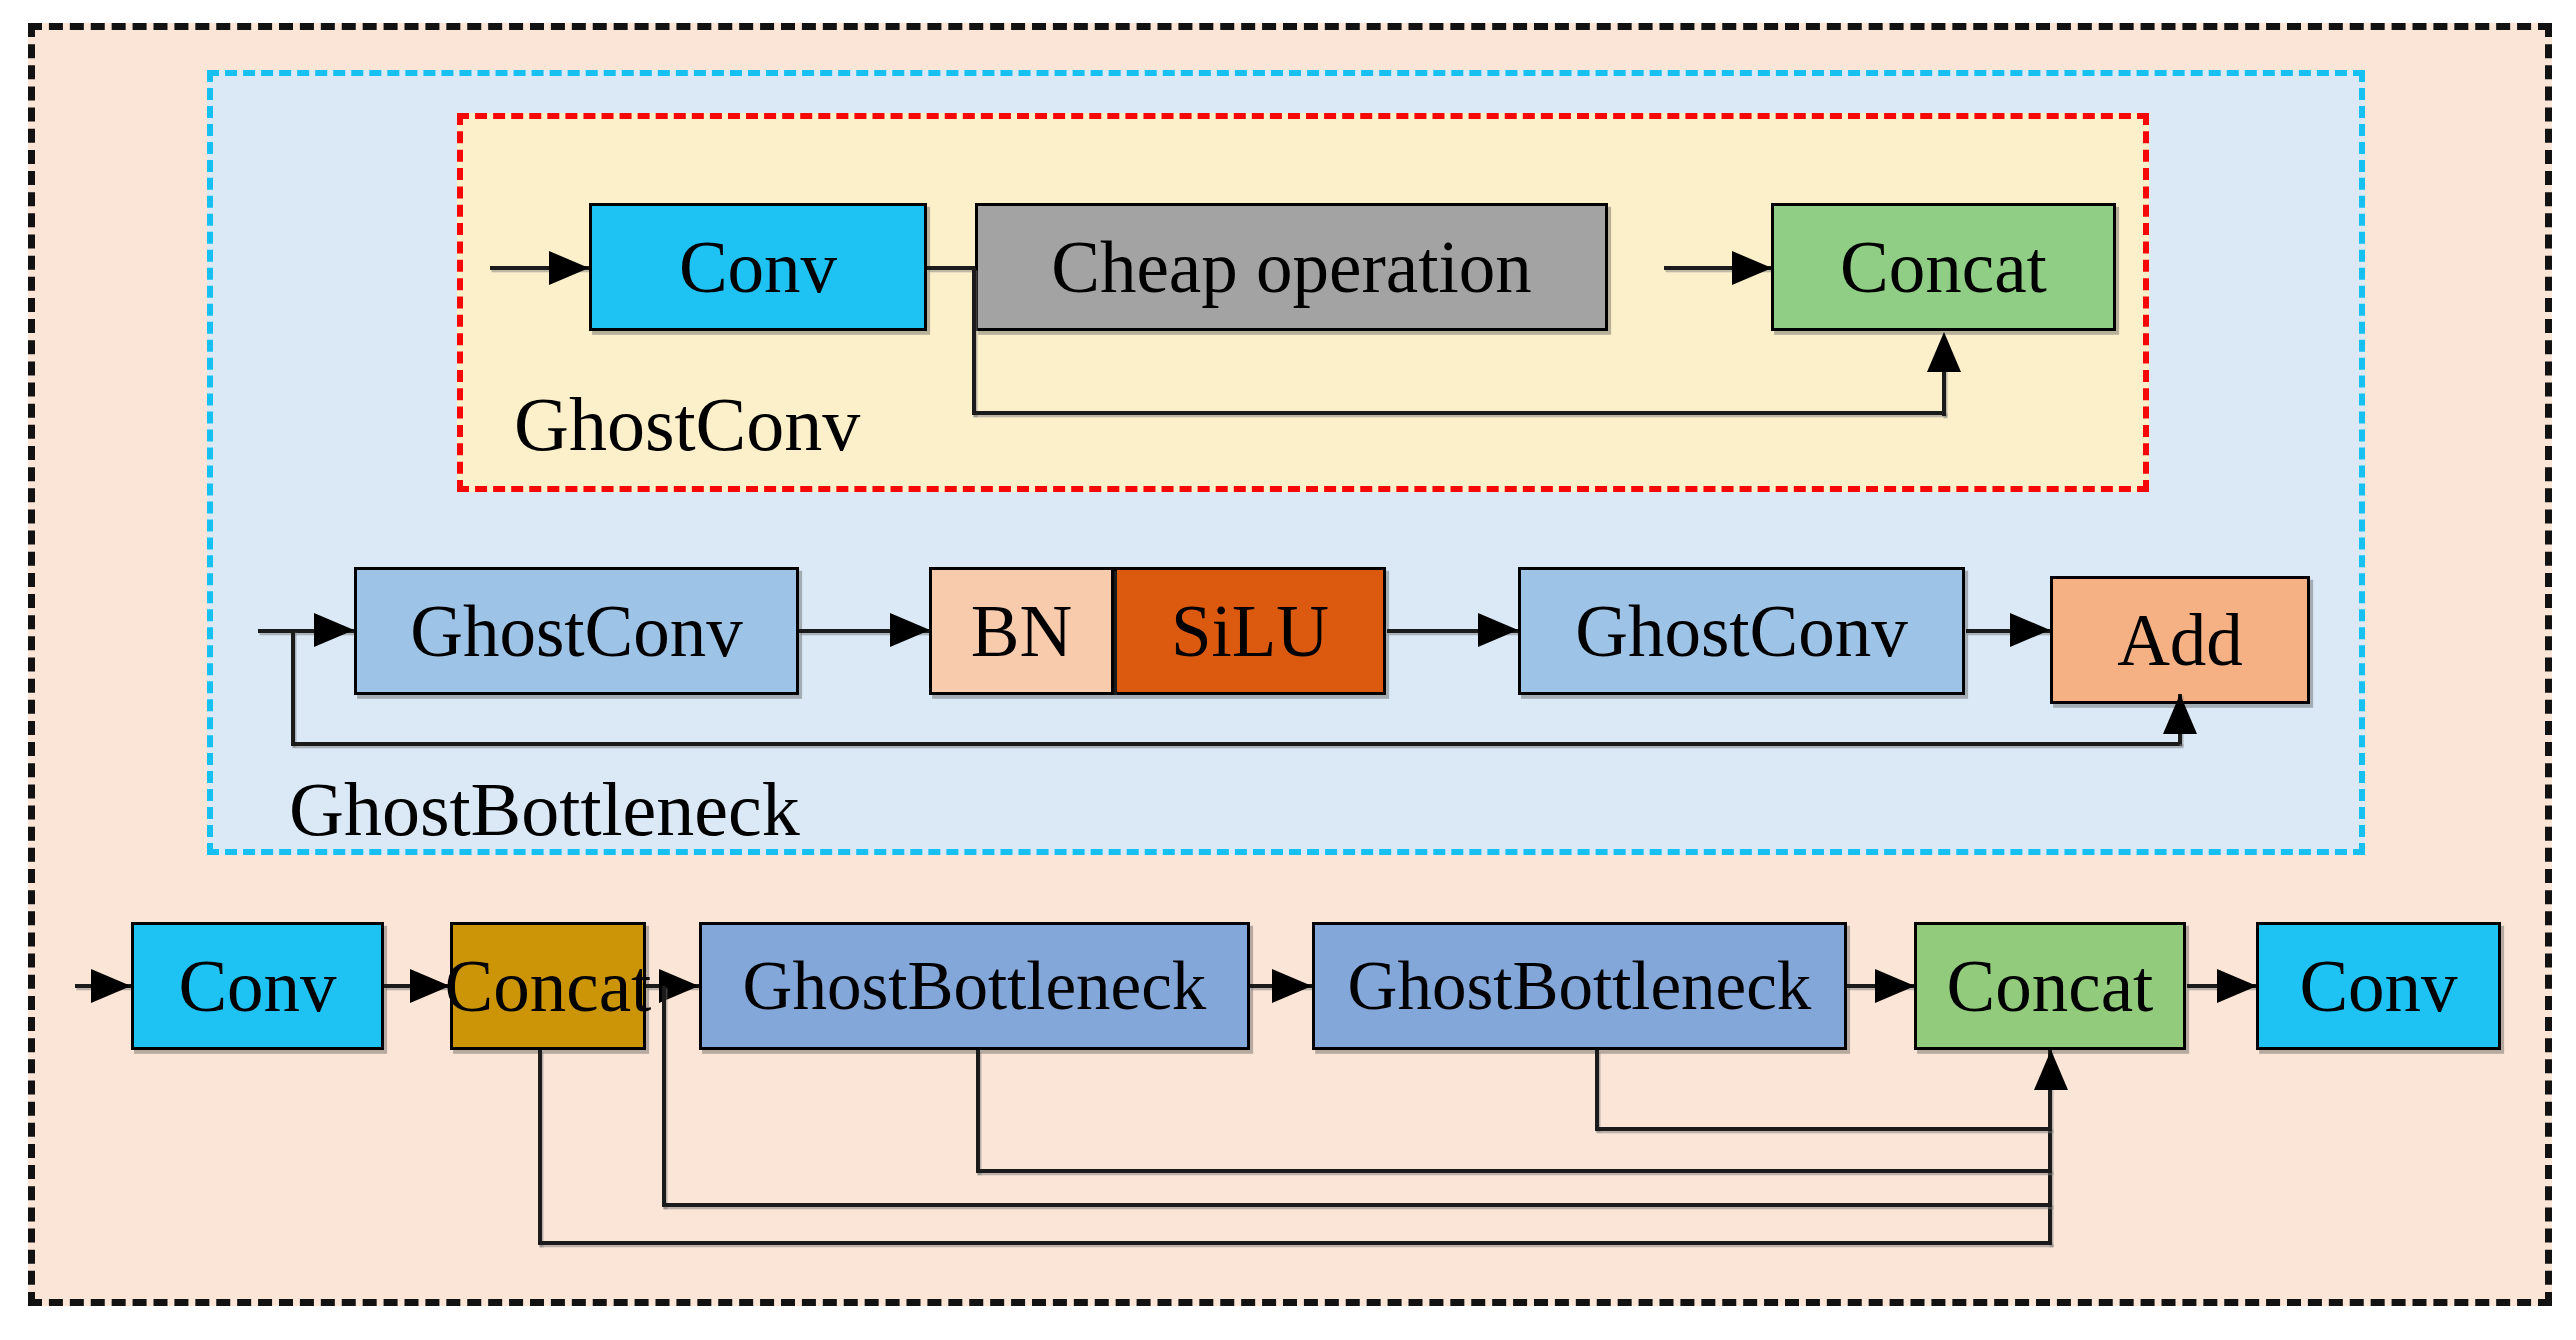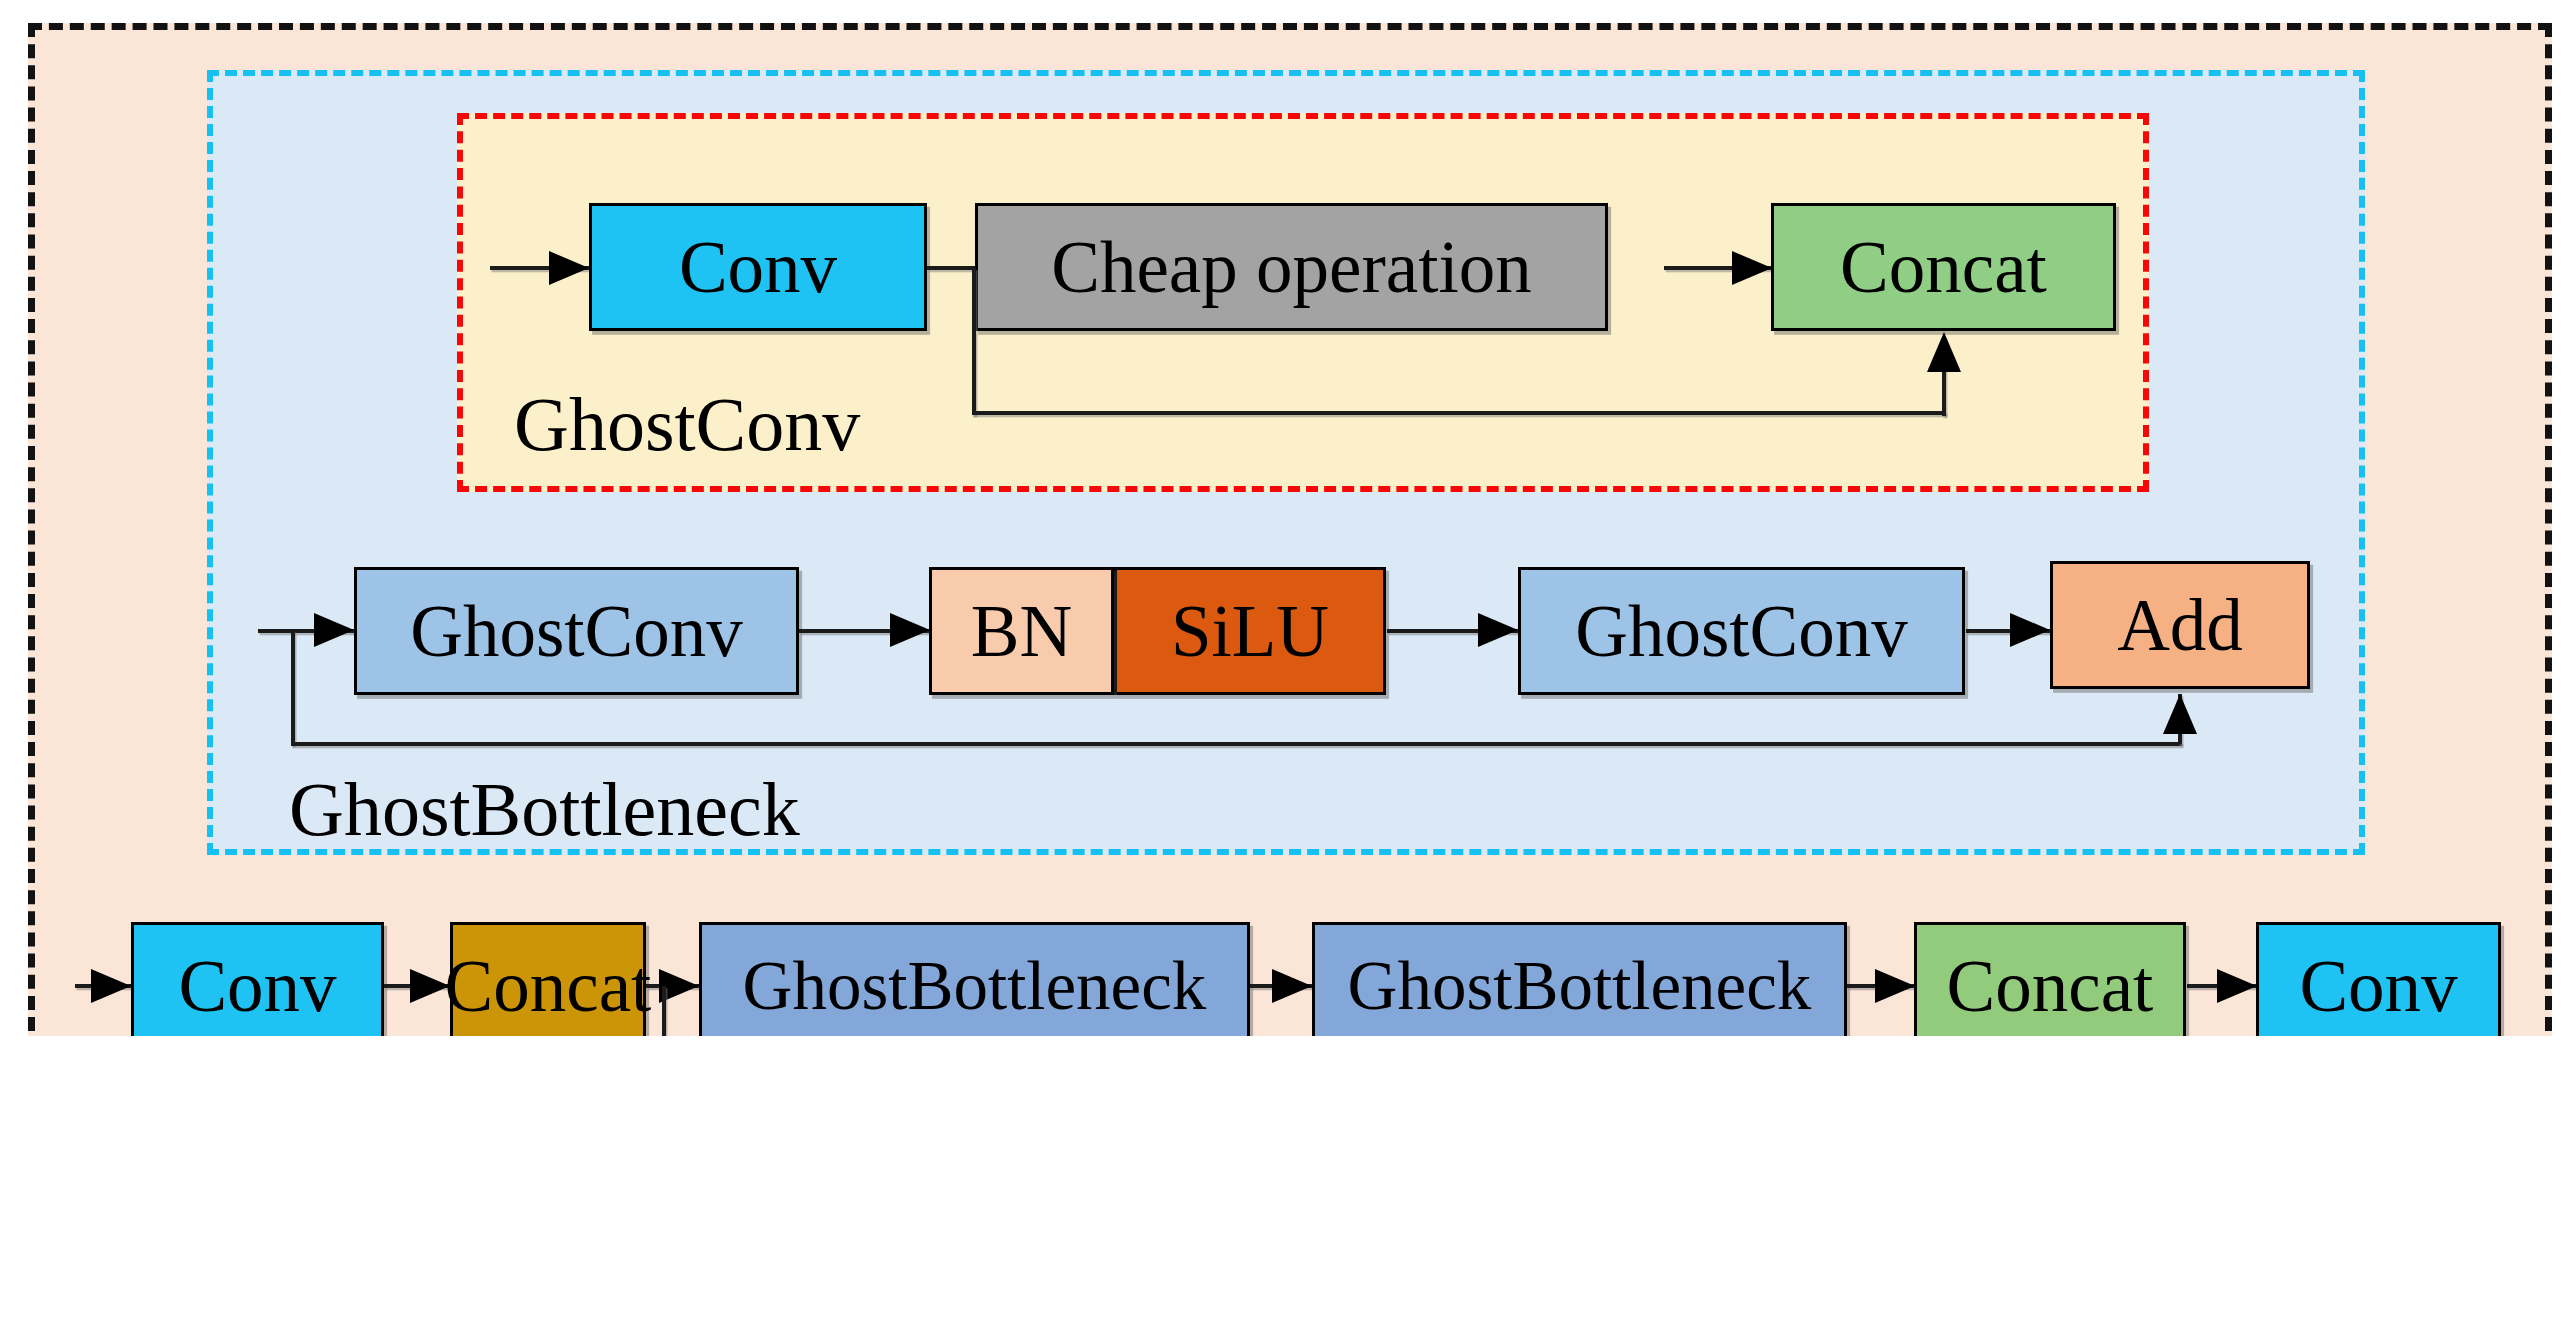--- a/index.html
+++ b/index.html
@@ -1,17 +1,17 @@
 <!DOCTYPE html>
 <html style="font-size:12.2px"><head>
 <meta charset="utf-8">
 <style>
   html,body{margin:0;padding:0;background:#ffffff;}
   .canvas{
-    position:relative;width:2576px;height:1036px;background:#ffffff;overflow:hidden;
+    position:relative;width:2576px;height:1340px;background:#ffffff;overflow:hidden;
     font-family:"Liberation Serif","DejaVu Serif",serif;color:#000;
   }
   .group{position:absolute;box-sizing:border-box;}
   .group.outer{border:7.6px dashed #121212;}
   .group.mid{border:6.9px dashed #16C1F1;}
   .group.inner{border:6.9px dashed #F60708;}
   .node{
     position:absolute;box-sizing:border-box;border:3.8px solid #000;
     display:flex;align-items:center;justify-content:center;
     font-size:73px;line-height:1;white-space:nowrap;
@@ -69,21 +69,21 @@
   <div class="node" style="left: 929px; top: 567px; width: 185px; height: 128px; background-color: rgb(248, 203, 173);">BN</div>
 
   <div class="line hline" style="left:1387px;top:629px;width:132px;"></div>
   <div class="ah right" style="left:1478px;top:613px;"></div>
 
   <div class="node" style="left: 1518px; top: 567px; width: 447px; height: 128px; background-color: rgb(157, 195, 230);">GhostConv</div>
 
   <div class="line hline" style="left:1966px;top:629px;width:84px;"></div>
   <div class="ah right" style="left:2010px;top:613px;"></div>
 
-  <div class="node" style="left: 2050px; top: 561px; width: 260px; height: 128px; background-color: rgb(245, 177, 131);">Add</div>
+  <div class="node" style="left: 2050px; top: 576px; width: 260px; height: 128px; background-color: rgb(245, 177, 131);">Add</div>
 
   <div class="line vline" style="left:291px;top:630px;height:115px;"></div>
   <div class="line hline" style="left:291px;top:742px;width:1891px;"></div>
   <div class="line vline" style="left:2178px;top:694px;height:50px;"></div>
   <div class="ah up" style="left:2163px;top:694px;"></div>
 
   <div class="grouplabel" style="left:289px;top:771px;">GhostBottleneck</div>
 
   <div class="line hline" style="left:75px;top:984px;width:57px;"></div>
   <div class="ah right" style="left:91px;top:969px;"></div>

